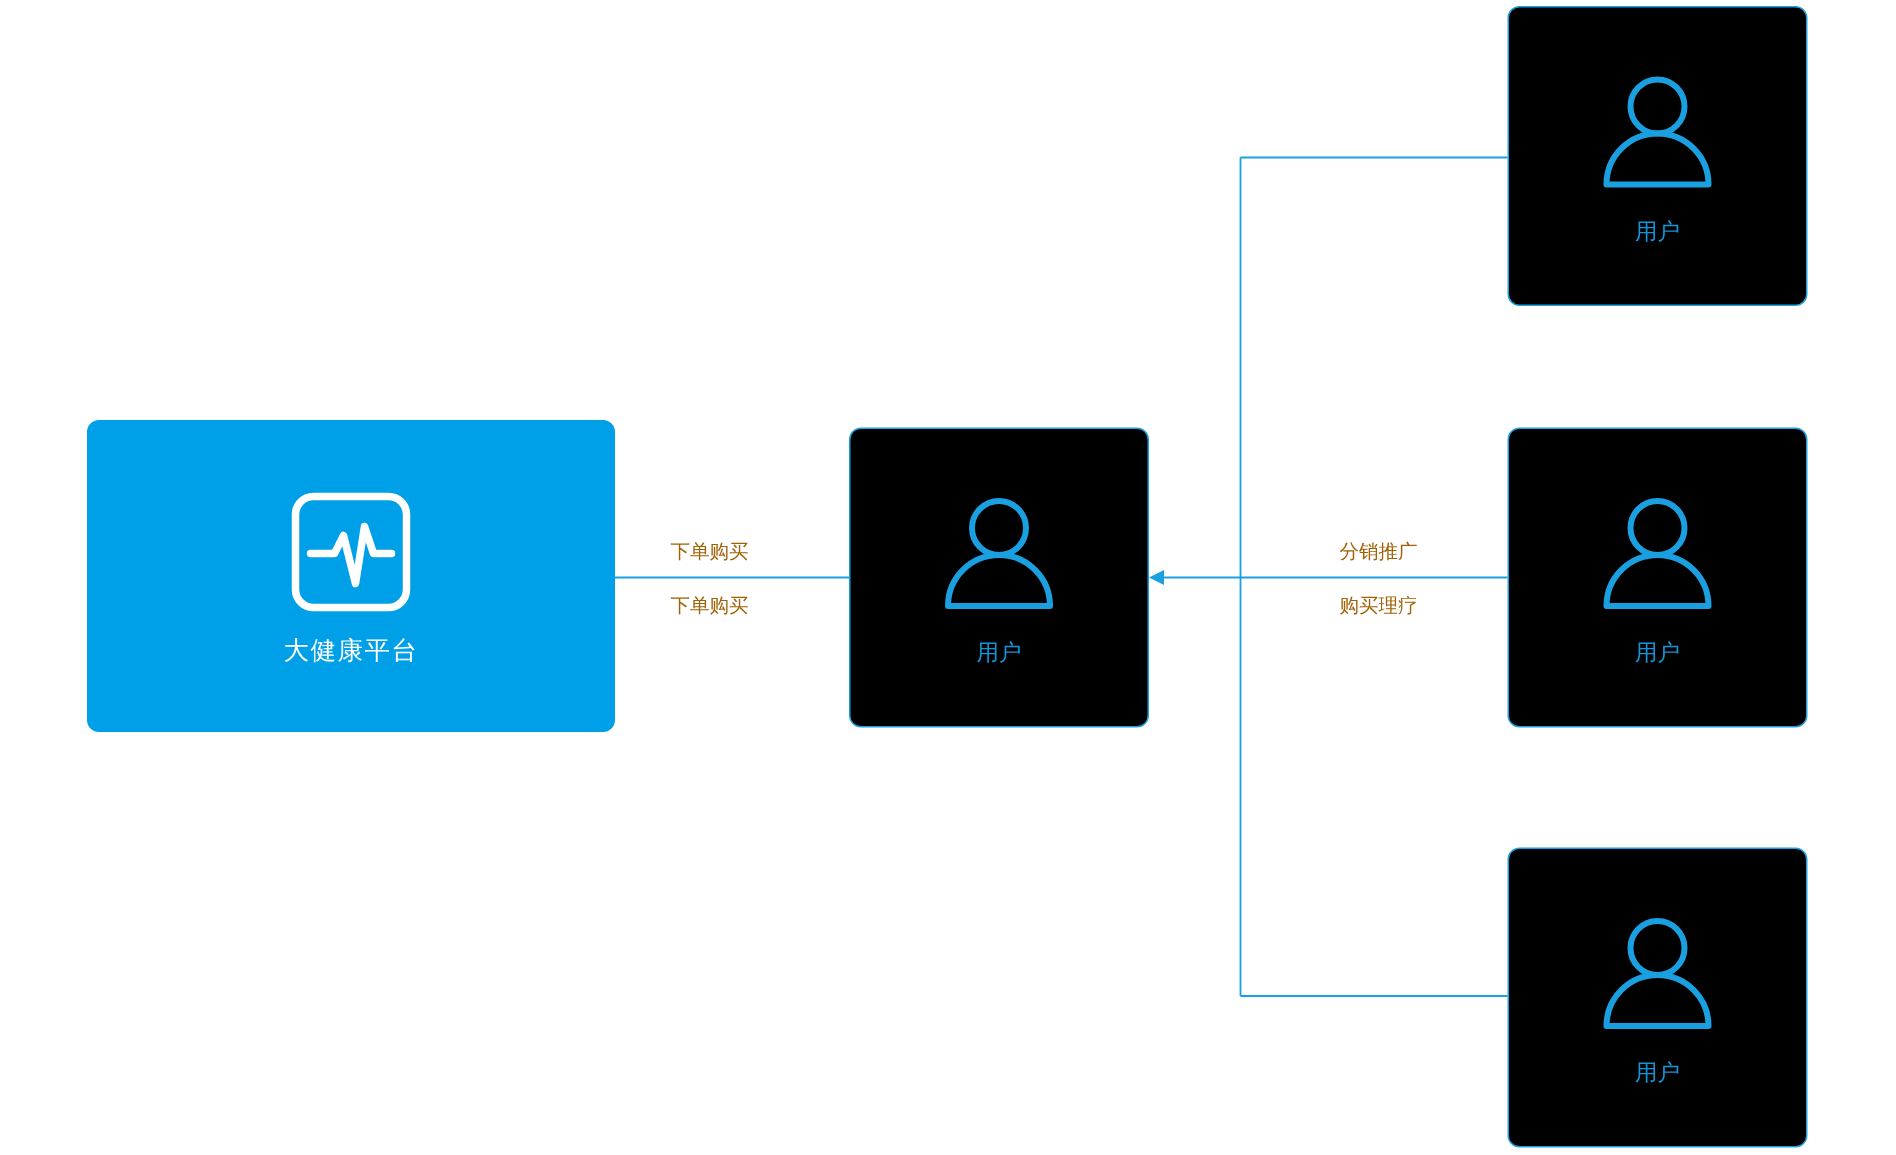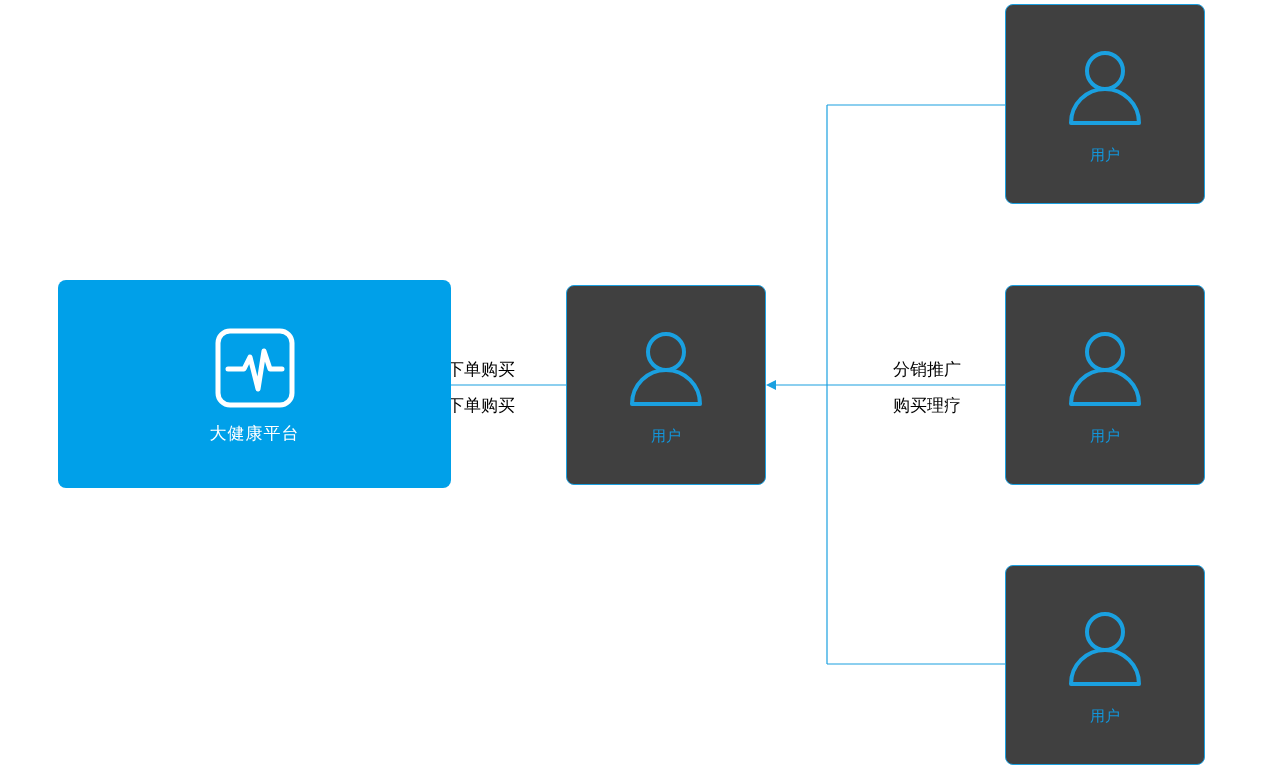--- a/index.html
+++ b/index.html
@@ -31,41 +31,41 @@
     box-sizing: border-box;
     display: flex;
     flex-direction: column;
     align-items: center;
     justify-content: center;
   }
   
   .node-platform {
     left: 58px;
     top: 280px;
-    width: 393px;
+    width: 352px;
     height: 208px;
     background: #00a0e9;
     border-radius: 8px;
   }
   .node-platform .node-icon {
     width: 82px;
     height: 82px;
     margin-bottom: 16px;
   }
   .node-platform .node-label {
     color: #ffffff;
     font-size: 17px;
     letter-spacing: 1px;
     line-height: 1;
   }
   
   .node-user {
     width: 200px;
     height: 200px;
-    background: #404040;
+    background: #000000;
     border: 1px solid #1aa0e0;
     border-radius: 8px;
   }
   .node-user .node-icon {
     width: 86px;
     height: 86px;
     margin-bottom: 14px;
   }
   .node-user .node-label {
     color: #1296db;
@@ -73,22 +73,22 @@
     line-height: 1;
   }
   .node-user-center { left: 566px; top: 285px; }
   .node-user-top    { left: 1005px; top: 4px; }
   .node-user-mid    { left: 1005px; top: 285px; }
   .node-user-bottom { left: 1005px; top: 565px; }
 
   
   .edge-label {
     position: absolute;
-    color: #000000;
-    font-size: 17px;
+    color: #a16207;
+    font-size: 13px;
     line-height: 1;
     white-space: nowrap;
     text-align: center;
   }
   .edge-label-a-top    { left: 447px; top: 361px; }
   .edge-label-a-bottom { left: 447px; top: 397px; }
   .edge-label-b-top    { left: 893px; top: 361px; font-family: Liberation Serif, serif; }
   .edge-label-b-bottom { left: 893px; top: 397px; text-align: center; }
 </style>
 </head>

